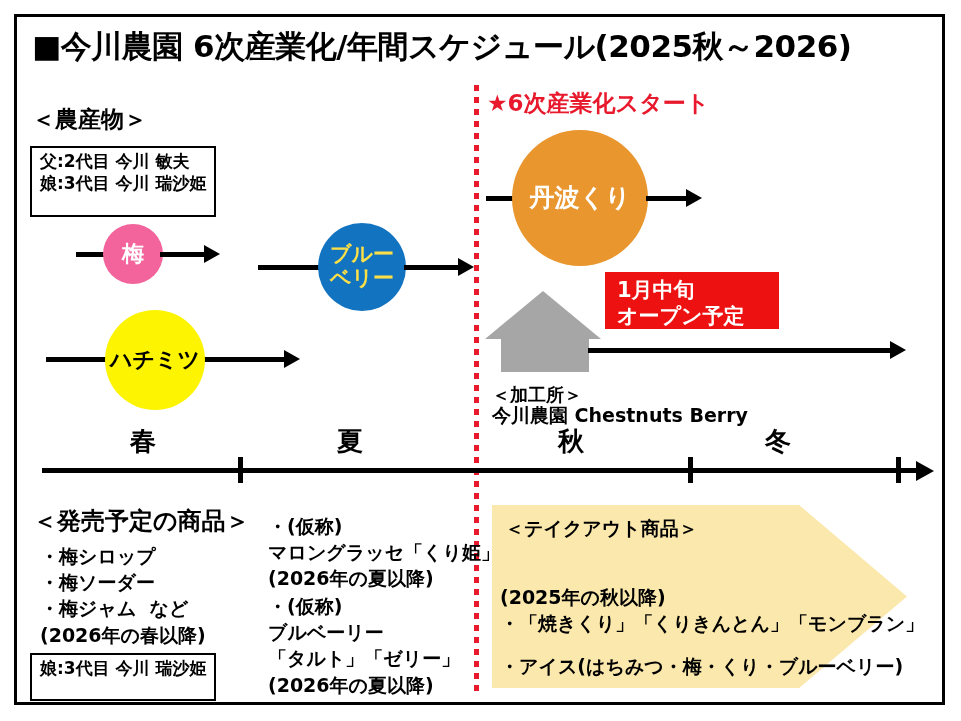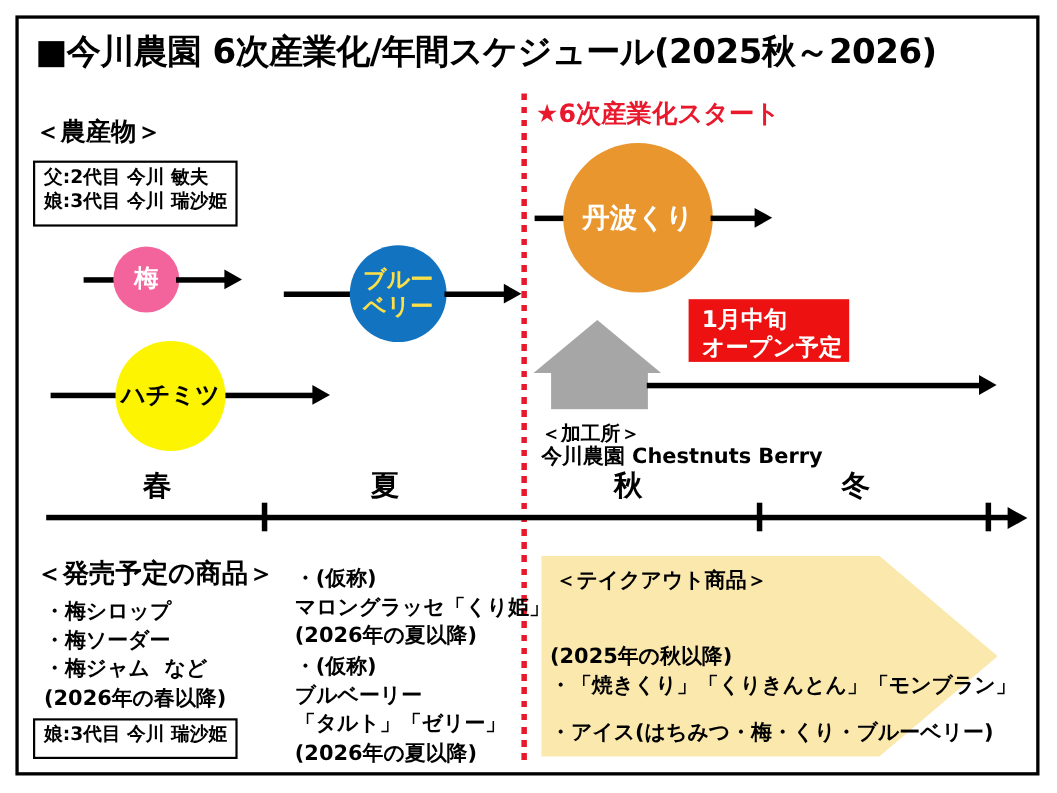--- a/index.html
+++ b/index.html
@@ -60,21 +60,21 @@
     position: absolute;
     font-size: 23px;
     font-weight: bold;
     color: #000000;
     white-space: nowrap;
   }
   .name-box {
     position: absolute;
     border: 2px solid #000000;
     background: #ffffff;
-    padding: 2px 8px 9px 8px;
+    padding: 2px 8px 20px 8px;
     font-size: 17px;
     font-weight: bold;
     line-height: 1.32;
     color: #000000;
     white-space: nowrap;
   }
   .circle {
     position: absolute;
     border-radius: 50%;
     display: flex;
@@ -233,21 +233,21 @@
   <div class="hline" style="left:486px; top:196px; width:40px;"></div>
   <div class="circle" style="left:512px; top:130px; width:136px; height:136px; background:#e8962d; color:#ffffff; font-size:25px;">
     <span>丹波くり</span>
   </div>
   <div class="hline" style="left:646px; top:196px; width:42px;"></div>
   <div class="arrowhead" style="left:686px; top:189px;"></div>
 
   <div class="house-roof" style="left:485px; top:291px;"></div>
   <div class="house-body" style="left:501px; top:337px; width:88px; height:35px;"></div>
 
-  <div class="red-box" style="left:626px; top:272px; width:146px; height:57px;">
+  <div class="red-box" style="left:605px; top:272px; width:174px; height:57px;">
     <div>1月中旬</div>
     <div>オープン予定</div>
   </div>
 
   <div class="hline" style="left:588px; top:348px; width:305px;"></div>
   <div class="arrowhead" style="left:890px; top:341px;"></div>
 
   <div class="plant-label" style="left:492px; top:383px;">＜加工所＞</div>
   <div class="plant-label" style="left:492px; top:403px; font-size:19px;">今川農園  Chestnuts  Berry</div>
 

